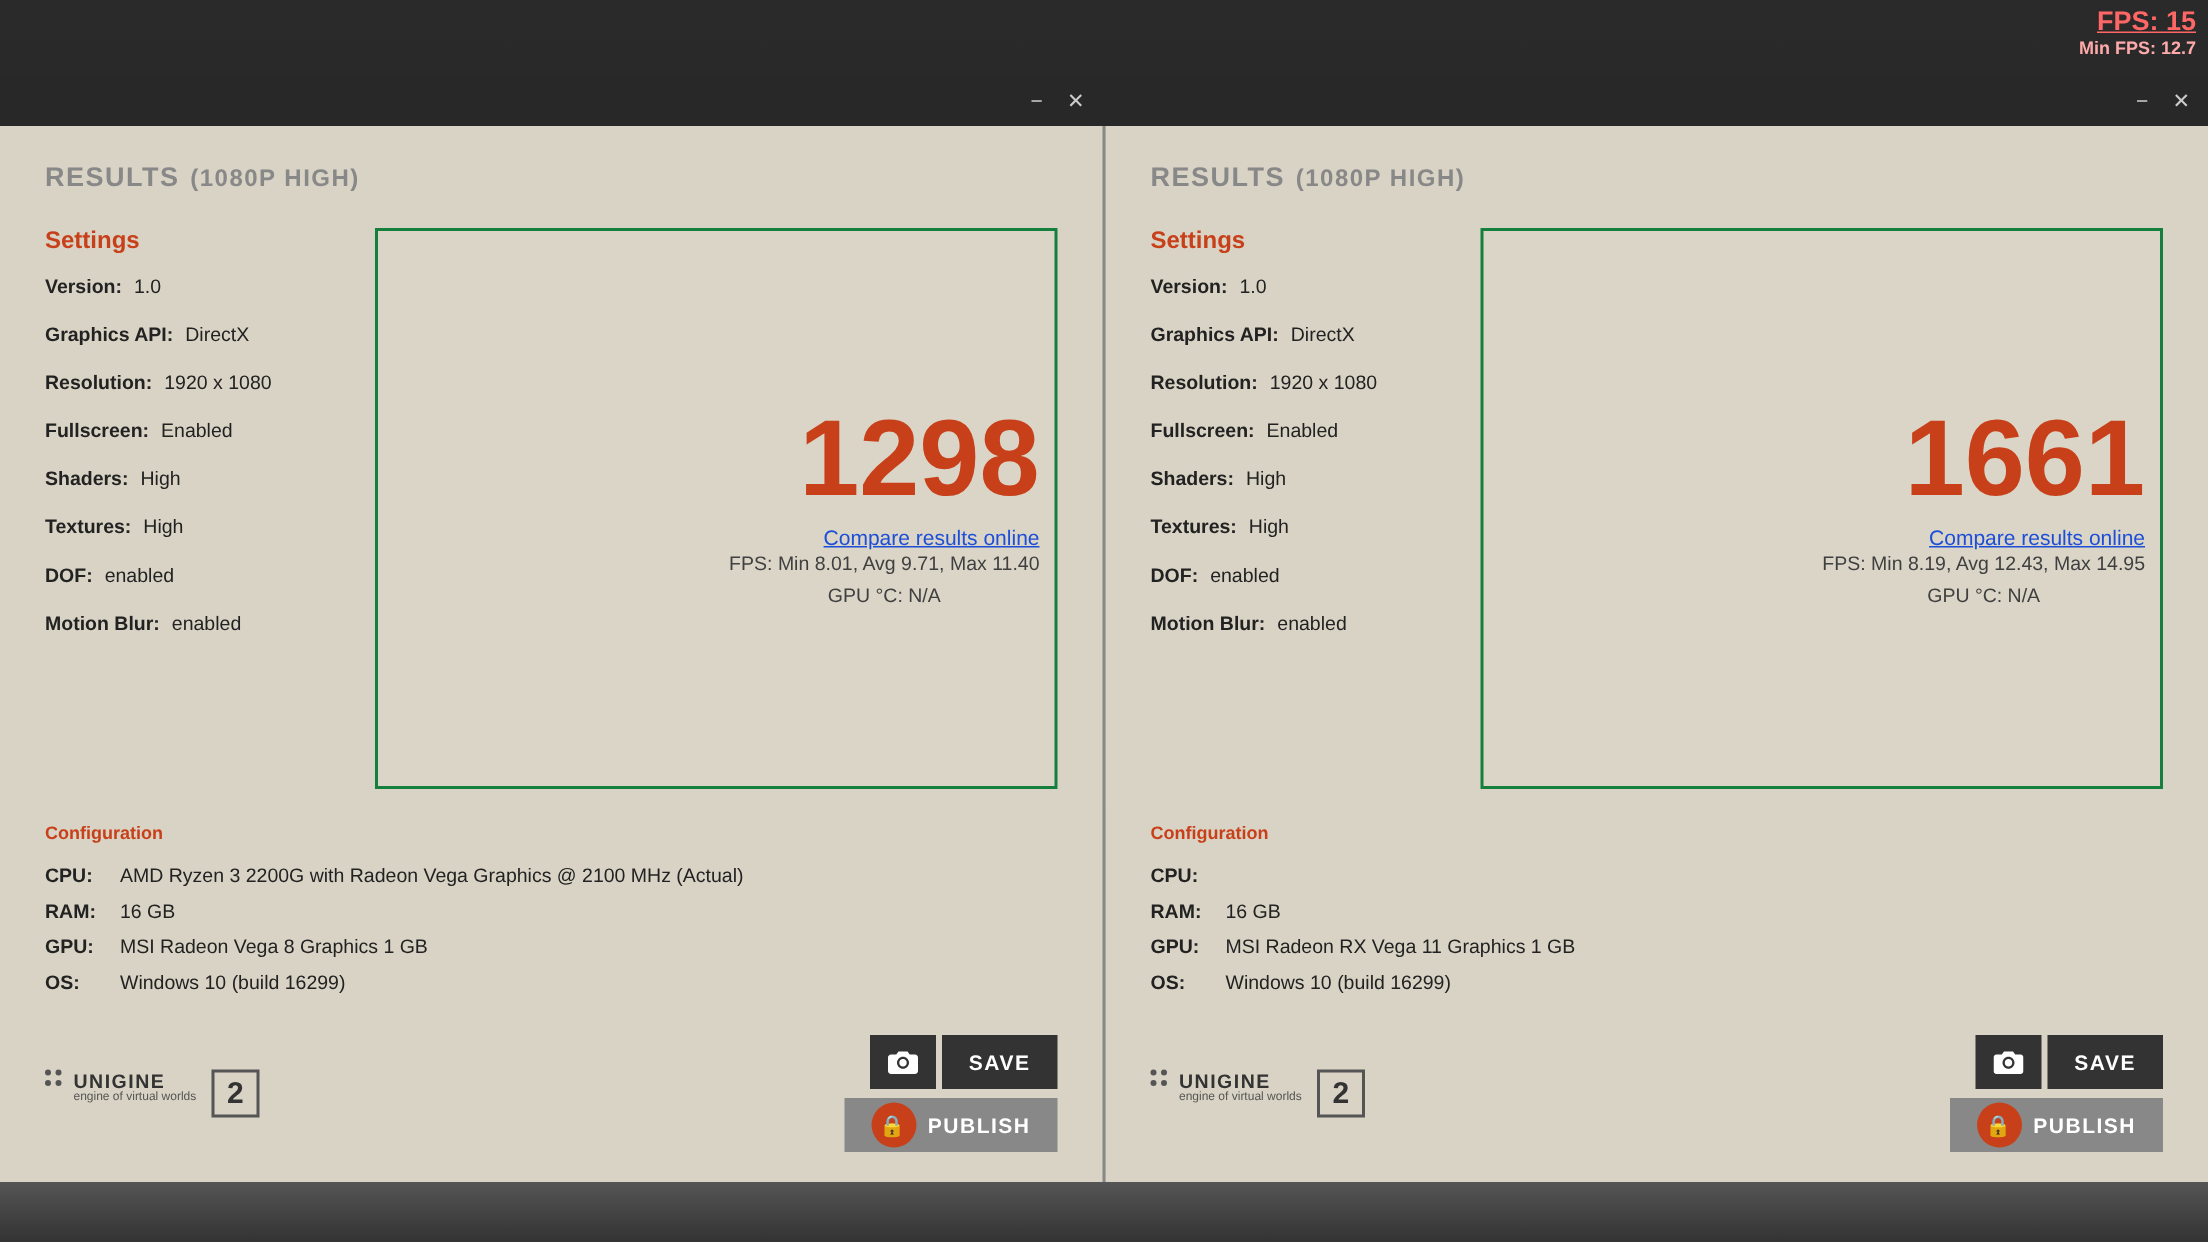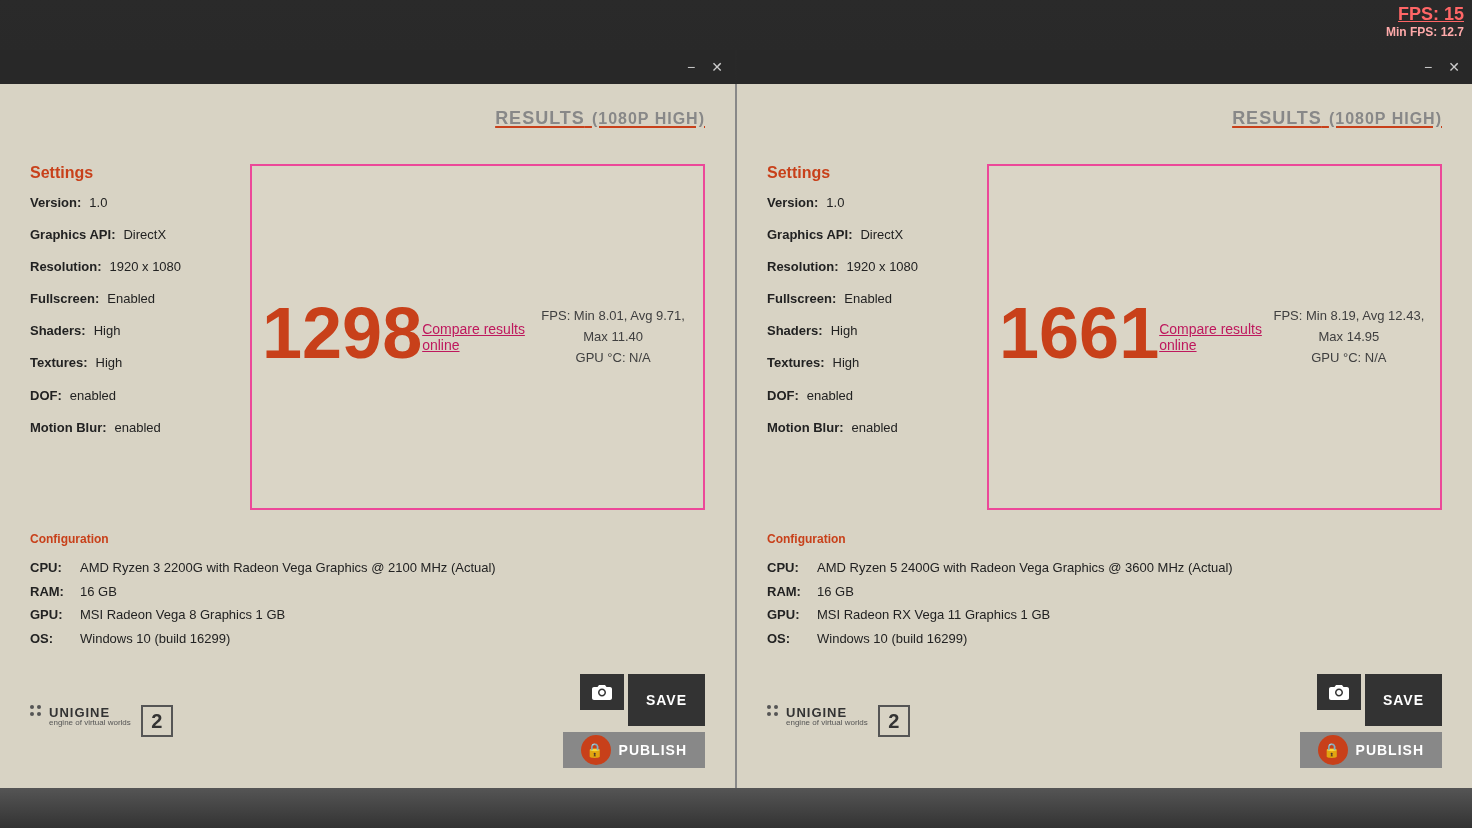--- a/index.html
+++ b/index.html
@@ -41,27 +41,26 @@
       display: flex;
       flex-direction: column;
       gap: 14px;
     }
 
     .panel:first-child {
       border-right: 2px solid #888;
     }
 
     .panel-title {
-      text-align: right;
+      text-align: left;
       font-size: 22px;
       font-weight: bold;
       color: #c8401a;
       letter-spacing: 1px;
-      margin-bottom: 20px;
-      text-decoration: underline;
+      margin-bottom: 8px;
     }
 
     .panel-title span {
       color: #888;
       font-size: 18px;
     }
 
     
     .content-row {
       display: flex;
@@ -93,40 +92,40 @@
     }
 
     .settings-row {
       display: flex;
       margin-top: 10px;
     }
 
     
     .score-box {
       flex: 1;
-      border: 2px solid #ec4899;
-      display: flex;
-      flex-direction: row;
-      align-items: center;
+      border: 2px solid #15803d;
+      display: flex;
+      flex-direction: column;
+      align-items: flex-end;
       justify-content: center;
       padding: 20px 10px;
       background: rgba(220, 215, 200, 0.5);
       min-height: 180px;
     }
 
     .score-number {
       font-size: 72px;
       font-weight: bold;
       color: #c8401a;
       line-height: 1;
       margin-bottom: 8px;
     }
 
     .compare-link {
-      color: #be185d;
+      color: #1d4ed8;
       text-decoration: underline;
       font-size: 14px;
       cursor: pointer;
     }
 
     .fps-info {
       font-size: 13px;
       color: #404040;
       text-align: center;
       line-height: 1.6;
@@ -245,21 +244,21 @@
       align-items: center;
       justify-content: center;
       font-size: 16px;
     }
 
     .btn-save {
       background: #333;
       border: none;
       color: white;
       padding: 0 18px;
-      height: 52px;
+      height: 36px;
       cursor: pointer;
       font-size: 14px;
       font-weight: bold;
       letter-spacing: 1px;
     }
 
     .btn-publish {
       background: #888;
       border: none;
       color: white;
@@ -515,21 +514,20 @@
           <div>GPU °C: N/A</div>
         </div>
       </div>
     </div>
 
     <div class="config-section">
       <div class="config-title">Configuration</div>
       <div class="config-table">
         <div class="config-row">
           <span class="config-label">CPU:</span>
-          <span>AMD Ryzen 5 2400G with Radeon Vega Graphics @ 3600 MHz (Actual)</span>
         </div>
         <div class="config-row">
           <span class="config-label">RAM:</span>
           <span>16 GB</span>
         </div>
         <div class="config-row">
           <span class="config-label">GPU:</span>
           <span>MSI Radeon RX Vega 11 Graphics 1 GB</span>
         </div>
         <div class="config-row">

